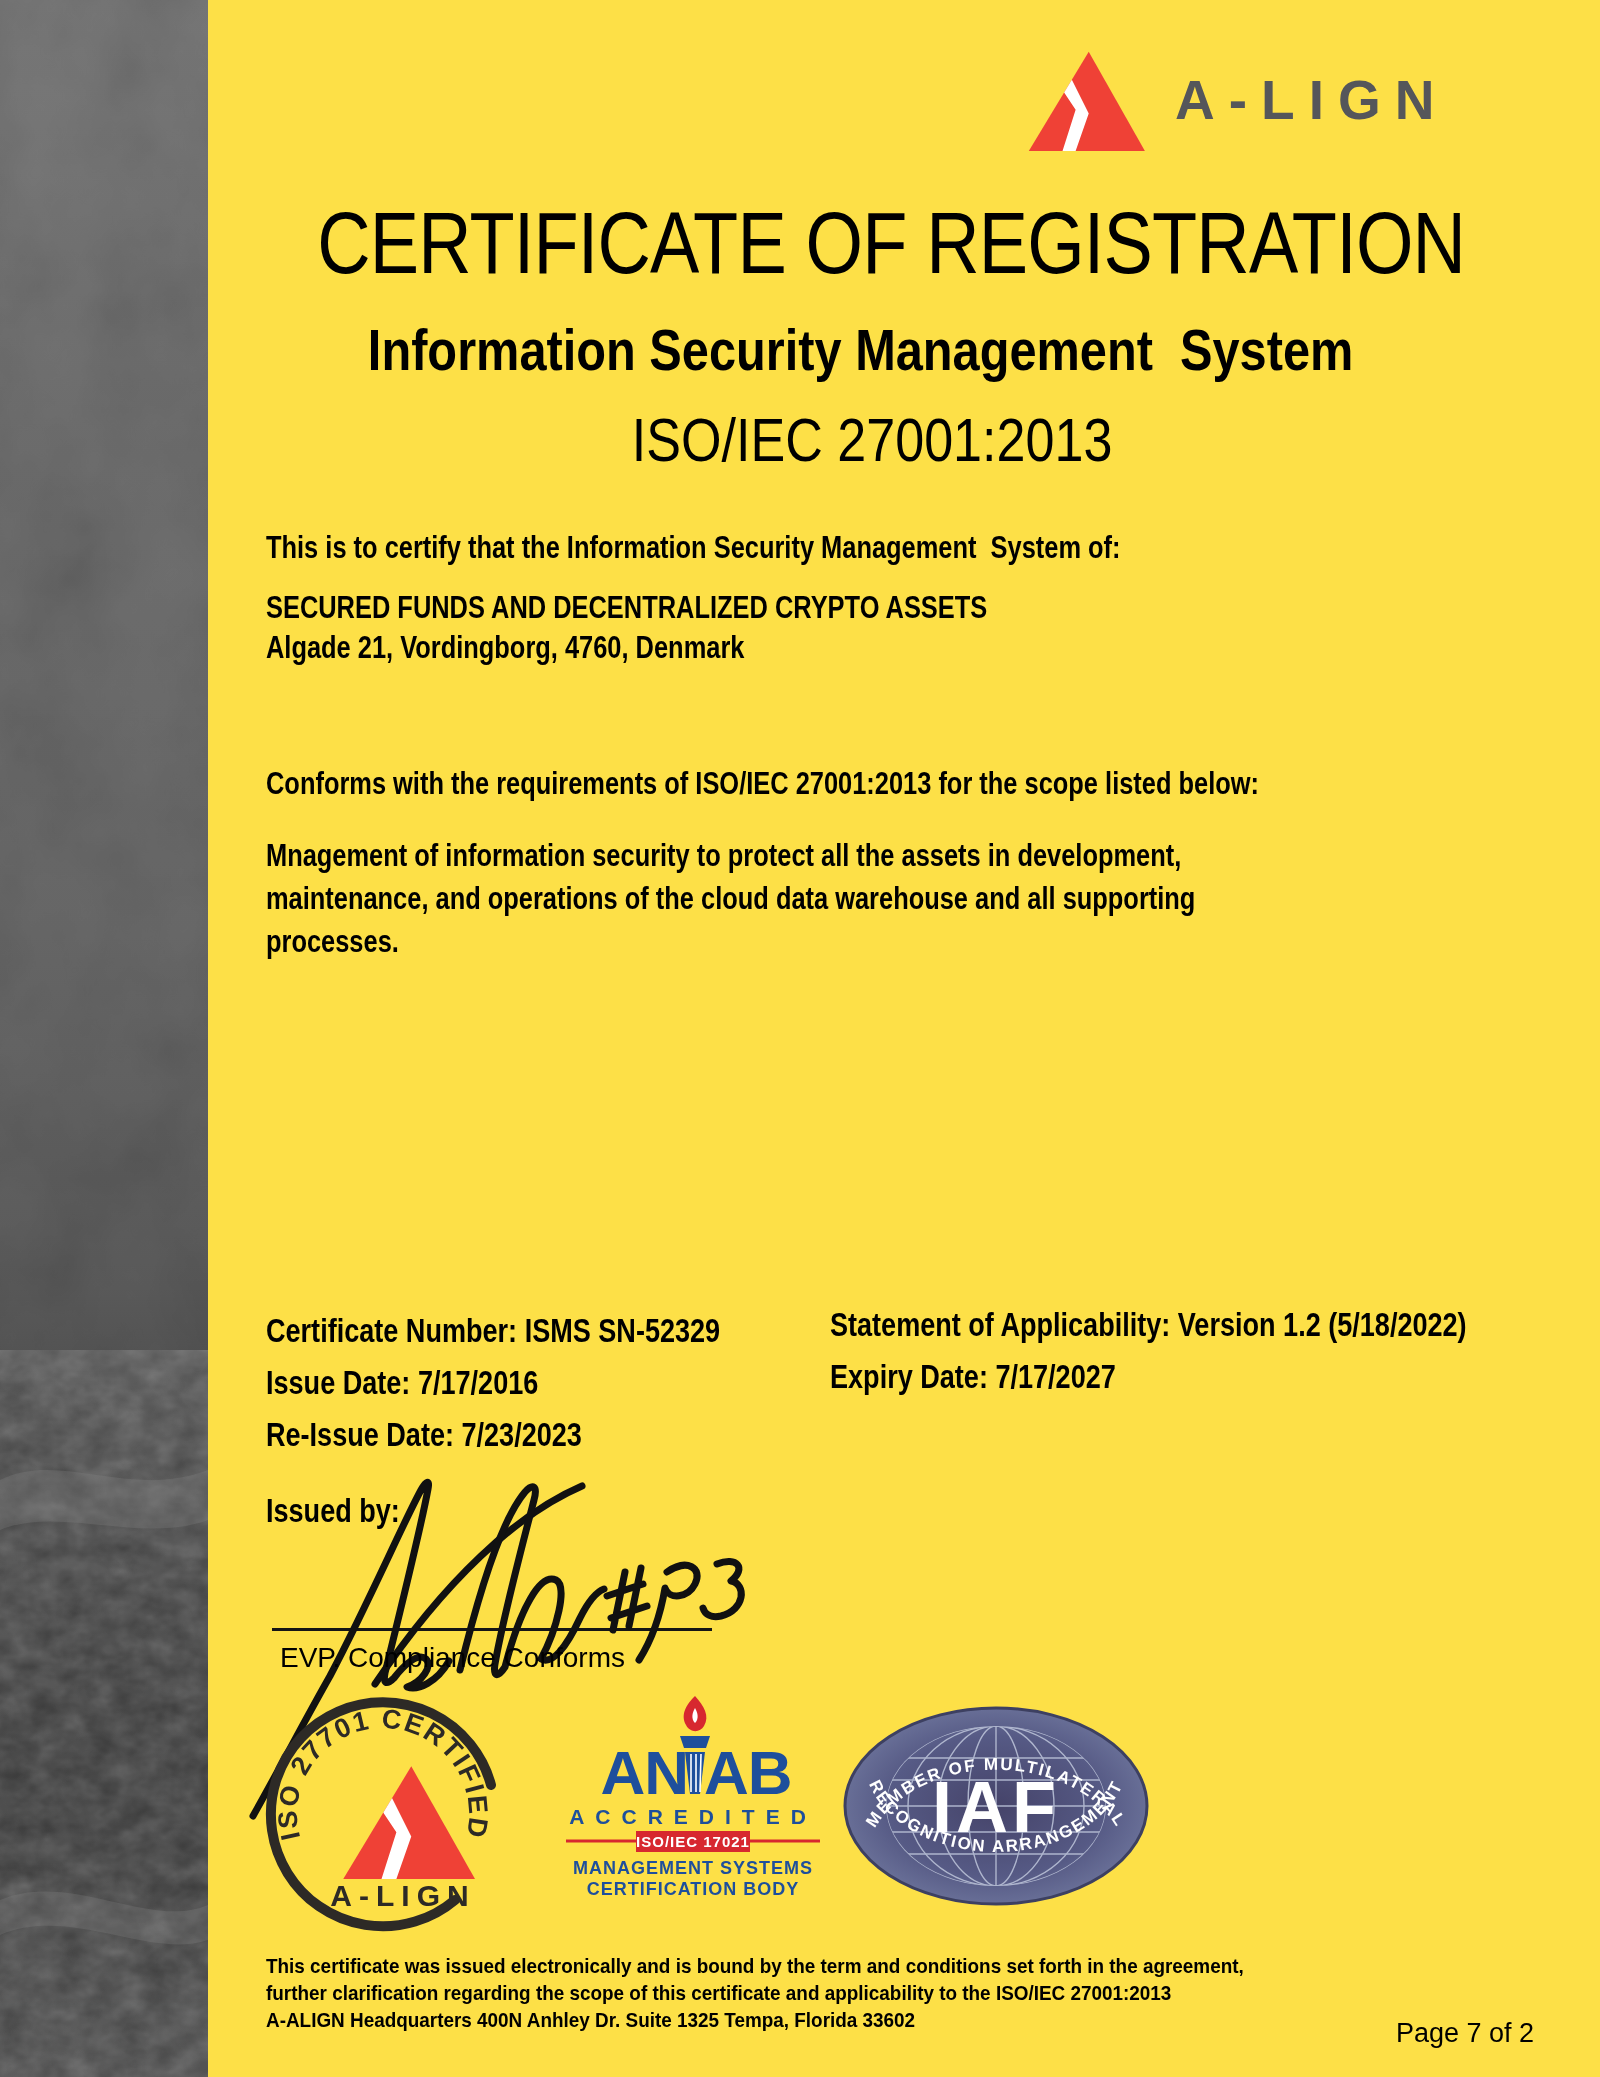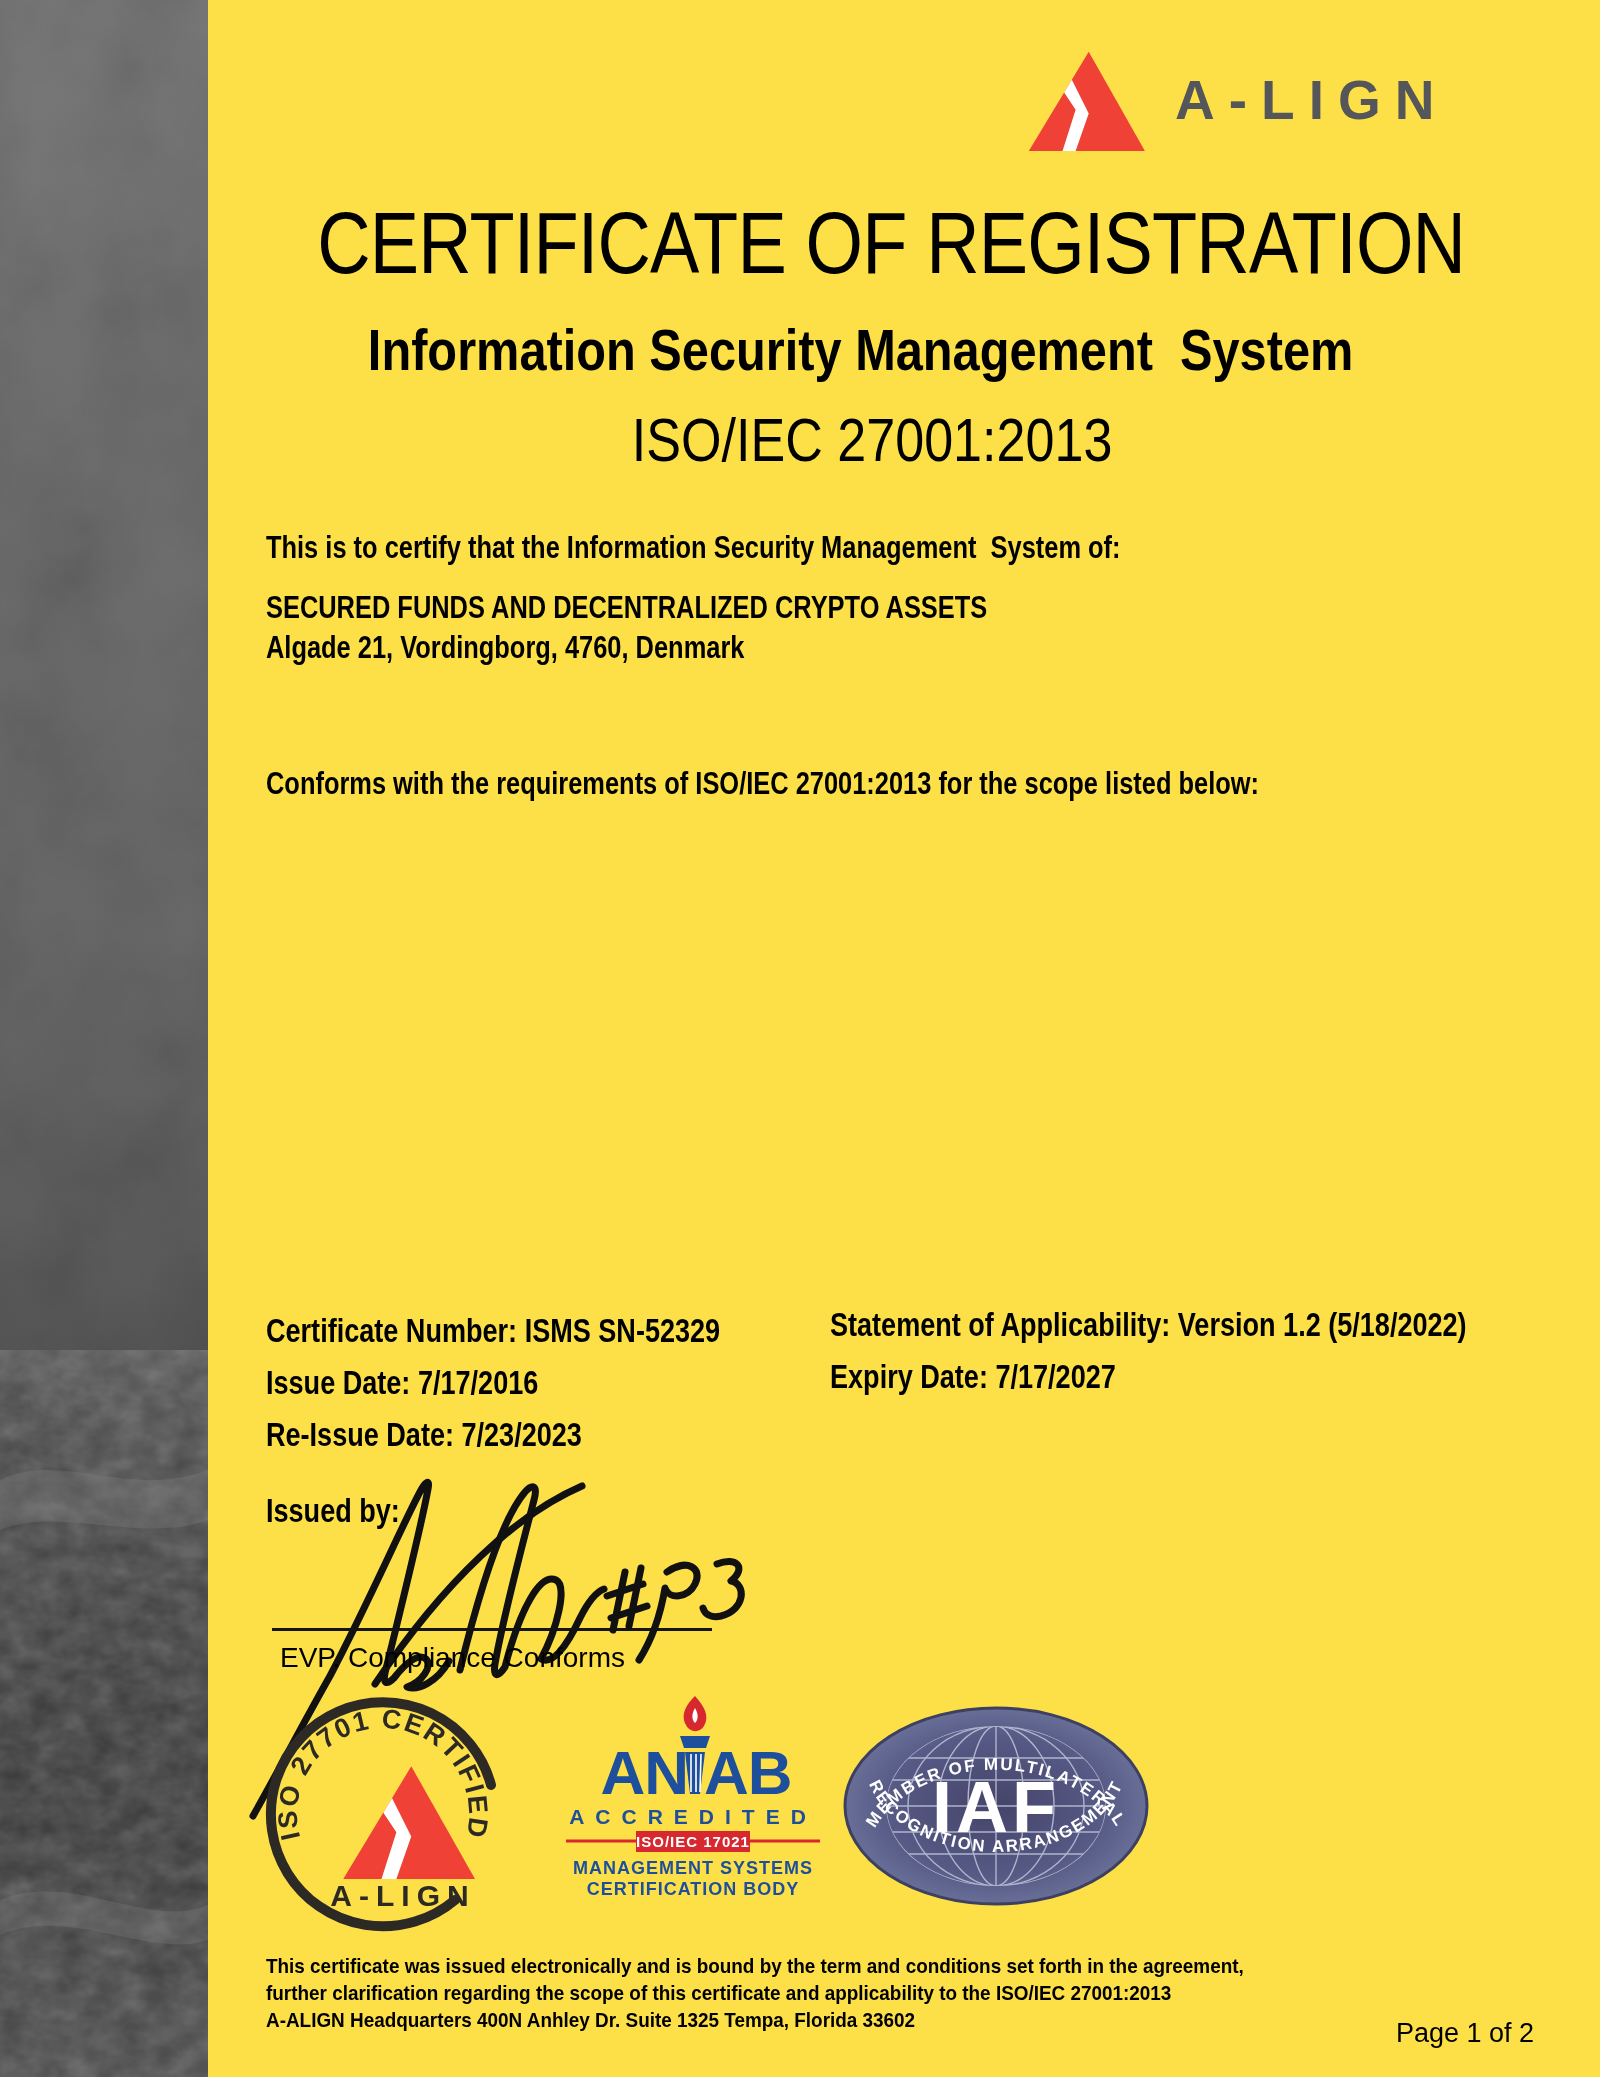--- a/index.html
+++ b/index.html
@@ -112,20 +112,25 @@
 
   <div class="abs company b30">
     <div><span class="cxl">SECURED FUNDS AND DECENTRALIZED CRYPTO ASSETS</span></div>
     <div><span class="cxl">Algade 21, Vordingborg, 4760, Denmark</span></div>
   </div>
 
   <div class="abs conforms b30">
     <span class="cxl">Conforms with the requirements of ISO/IEC 27001:2013 for the scope listed below:</span>
   </div>
 
+  <div class="abs scope b30">
+    <div><span class="cxl">Mnagement of information security to protect all the assets in development,</span></div>
+    <div><span class="cxl">maintenance, and operations of the cloud data warehouse and all supporting</span></div>
+    <div><span class="cxl">processes.</span></div>
+  </div>
 
   <div class="abs row-l b33" style="top:1312px">
     <span class="cxl">Certificate Number: ISMS SN-52329</span>
   </div>
   <div class="abs row-r b33" style="top:1306px">
     <span class="cxl">Statement of Applicability: Version 1.2 (5/18/2022)</span>
   </div>
   <div class="abs row-l b33" style="top:1364px">
     <span class="cxl">Issue Date: 7/17/2016</span>
   </div>
@@ -219,16 +224,16 @@
     </text>
   </svg>
 
   <div class="abs footer">
     <div><span class="cxf">This certificate was issued electronically and is bound by the term and conditions set forth in the agreement,</span></div>
     <div><span class="cxf">further clarification regarding the scope of this certificate and applicability to the ISO/IEC 27001:2013</span></div>
     <div><span class="cxf">A-ALIGN Headquarters 400N Anhley Dr. Suite 1325 Tempa, Florida 33602</span></div>
   </div>
 
   <div class="abs pagenum">
-    <span>Page 1 of 2</span>
+    <span>Page 7 of 2</span>
   </div>
 
 </div>
 
 </body></html>

